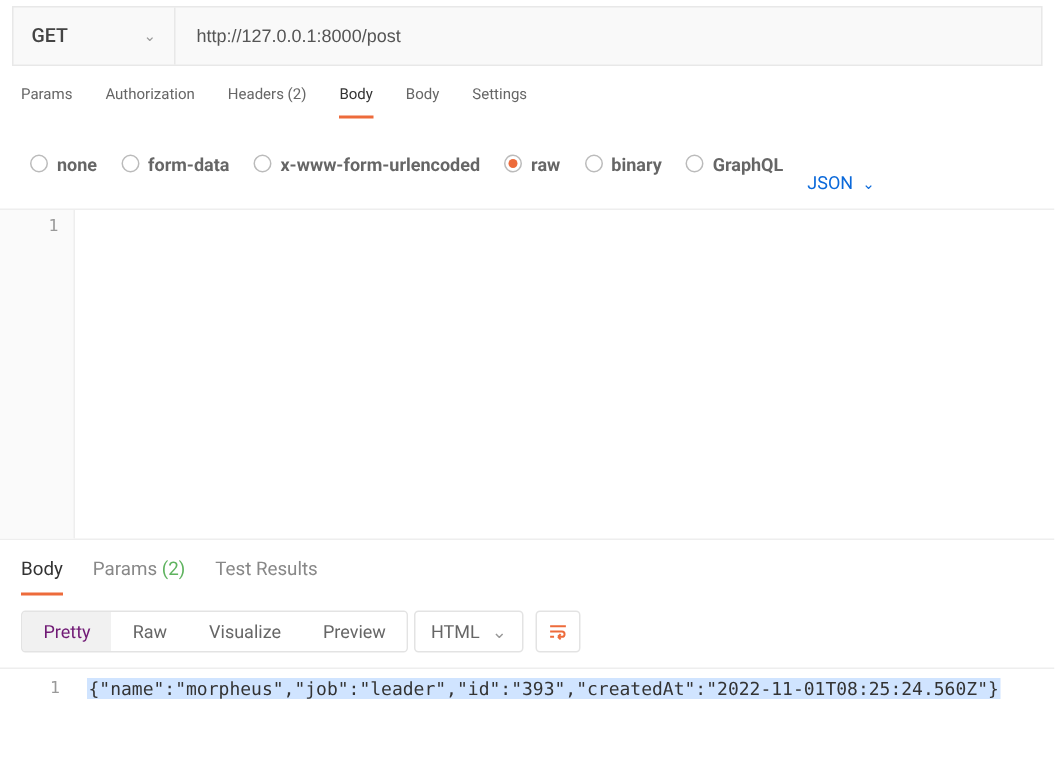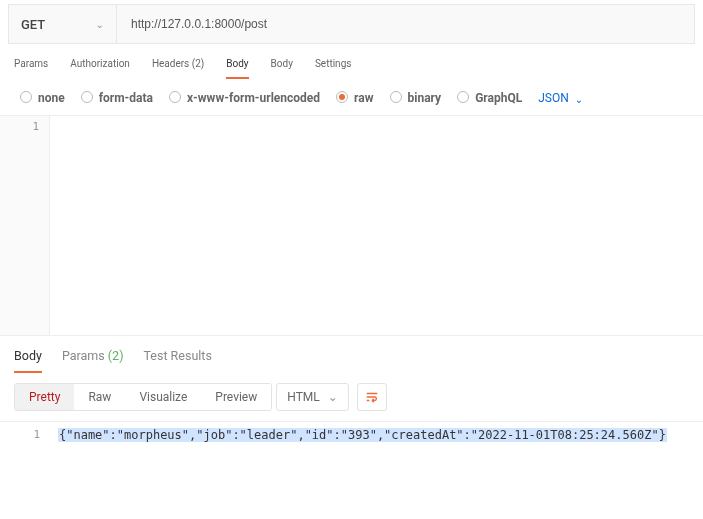--- a/index.html
+++ b/index.html
@@ -11,37 +11,37 @@
 .url-input { flex: 1; padding: 0 14px; font-size: 12px; color: #555; background: transparent; border: none; outline: none; height: 100%; }
 
 .req-tabs { display: flex; gap: 22px; padding: 14px 14px 0 14px; font-size: 10px; color: #666; }
 .req-tab { padding-bottom: 8px; cursor: pointer; border-bottom: 2px solid transparent; }
 .req-tab.active { color: #333; border-bottom-color: #ed6b3b; }
 
 .body-type-row { display: flex; align-items: center; gap: 16px; padding: 12px 20px 10px 20px; font-size: 12px; color: #666; }
 .radio-opt { display: flex; gap: 6px; cursor: pointer; font-weight: bold; }
 .radio-dot { width: 12px; height: 12px; border-radius: 50%; border: 1px solid #bbb; display: inline-flex; align-items: center; justify-content: center; }
 .radio-dot.selected::after { content: ""; width: 6px; height: 6px; border-radius: 50%; background: #ed6b3b; }
-.format-select { display: flex; align-items: flex-end; gap: 6px; color: #0b69da; cursor: pointer; }
+.format-select { display: flex; align-items: flex-end; gap: 6px; color: #0b69da; cursor: pointer; margin-top: 24px; }
 .format-select .chev { color: #0b69da; font-size: 10px; }
 
 .editor-area { border-top: 1px solid #eee; height: 220px; display: flex; }
 .gutter { width: 50px; text-align: right; padding: 4px 10px 0 0; background: #fafafa; border-right: 1px solid #eee; color: #999; font-size: 11px; font-family: Consolas, Menlo, monospace; }
 .editor-content { flex: 1; padding: 4px 8px; font-family: Consolas, Menlo, monospace; font-size: 12px; color: #333; }
 
 .response-section { border-top: 1px solid #eee; }
 .resp-tabs { display: flex; gap: 20px; padding: 12px 14px 0 14px; font-size: 12.5px; color: #888; }
 .resp-tab { padding-bottom: 8px; cursor: pointer; border-bottom: 2px solid transparent; }
 .resp-tab.active { color: #333; border-bottom-color: #ed6b3b; }
 .count { color: #5fb35f; }
 
 .view-row { display: flex; align-items: center; gap: 0; padding: 10px 14px; }
 .view-btns { display: flex; border: 1px solid #e3e3e3; border-radius: 3px; overflow: hidden; }
 .view-btn { padding: 6px 14px; font-size: 12px; color: #666; background: #fff; cursor: pointer; }
-.view-btn.active { background: #f1f1f1; color: #b91c1c; }
+.view-btn.active { background: #f1f1f1; color: #701a75; }
 .lang-select { margin-left: 4px; border: 1px solid #e3e3e3; border-radius: 3px; padding: 6px 10px; display: flex; align-items: center; gap: 8px; font-size: 12px; color: #666; cursor: pointer; }
 .wrap-btn { margin-left: 8px; border: 1px solid #e3e3e3; border-radius: 3px; width: 30px; height: 28px; display: flex; align-items: center; justify-content: center; cursor: pointer; }
 .wrap-icon { width: 14px; height: 14px; }
 
 .resp-body { display: flex; border-top: 1px solid #eee; }
 .resp-gutter { width: 50px; text-align: right; padding: 6px 10px 0 0; color: #999; font-size: 11px; font-family: Consolas, Menlo, monospace; }
 .resp-content { flex: 1; padding: 6px 8px; font-family: Consolas, Menlo, monospace; font-size: 12px; color: #333; white-space: pre; }
 .resp-content .sel { background: #d0e4ff; padding: 0 1px; }
 </style>
 </head>

